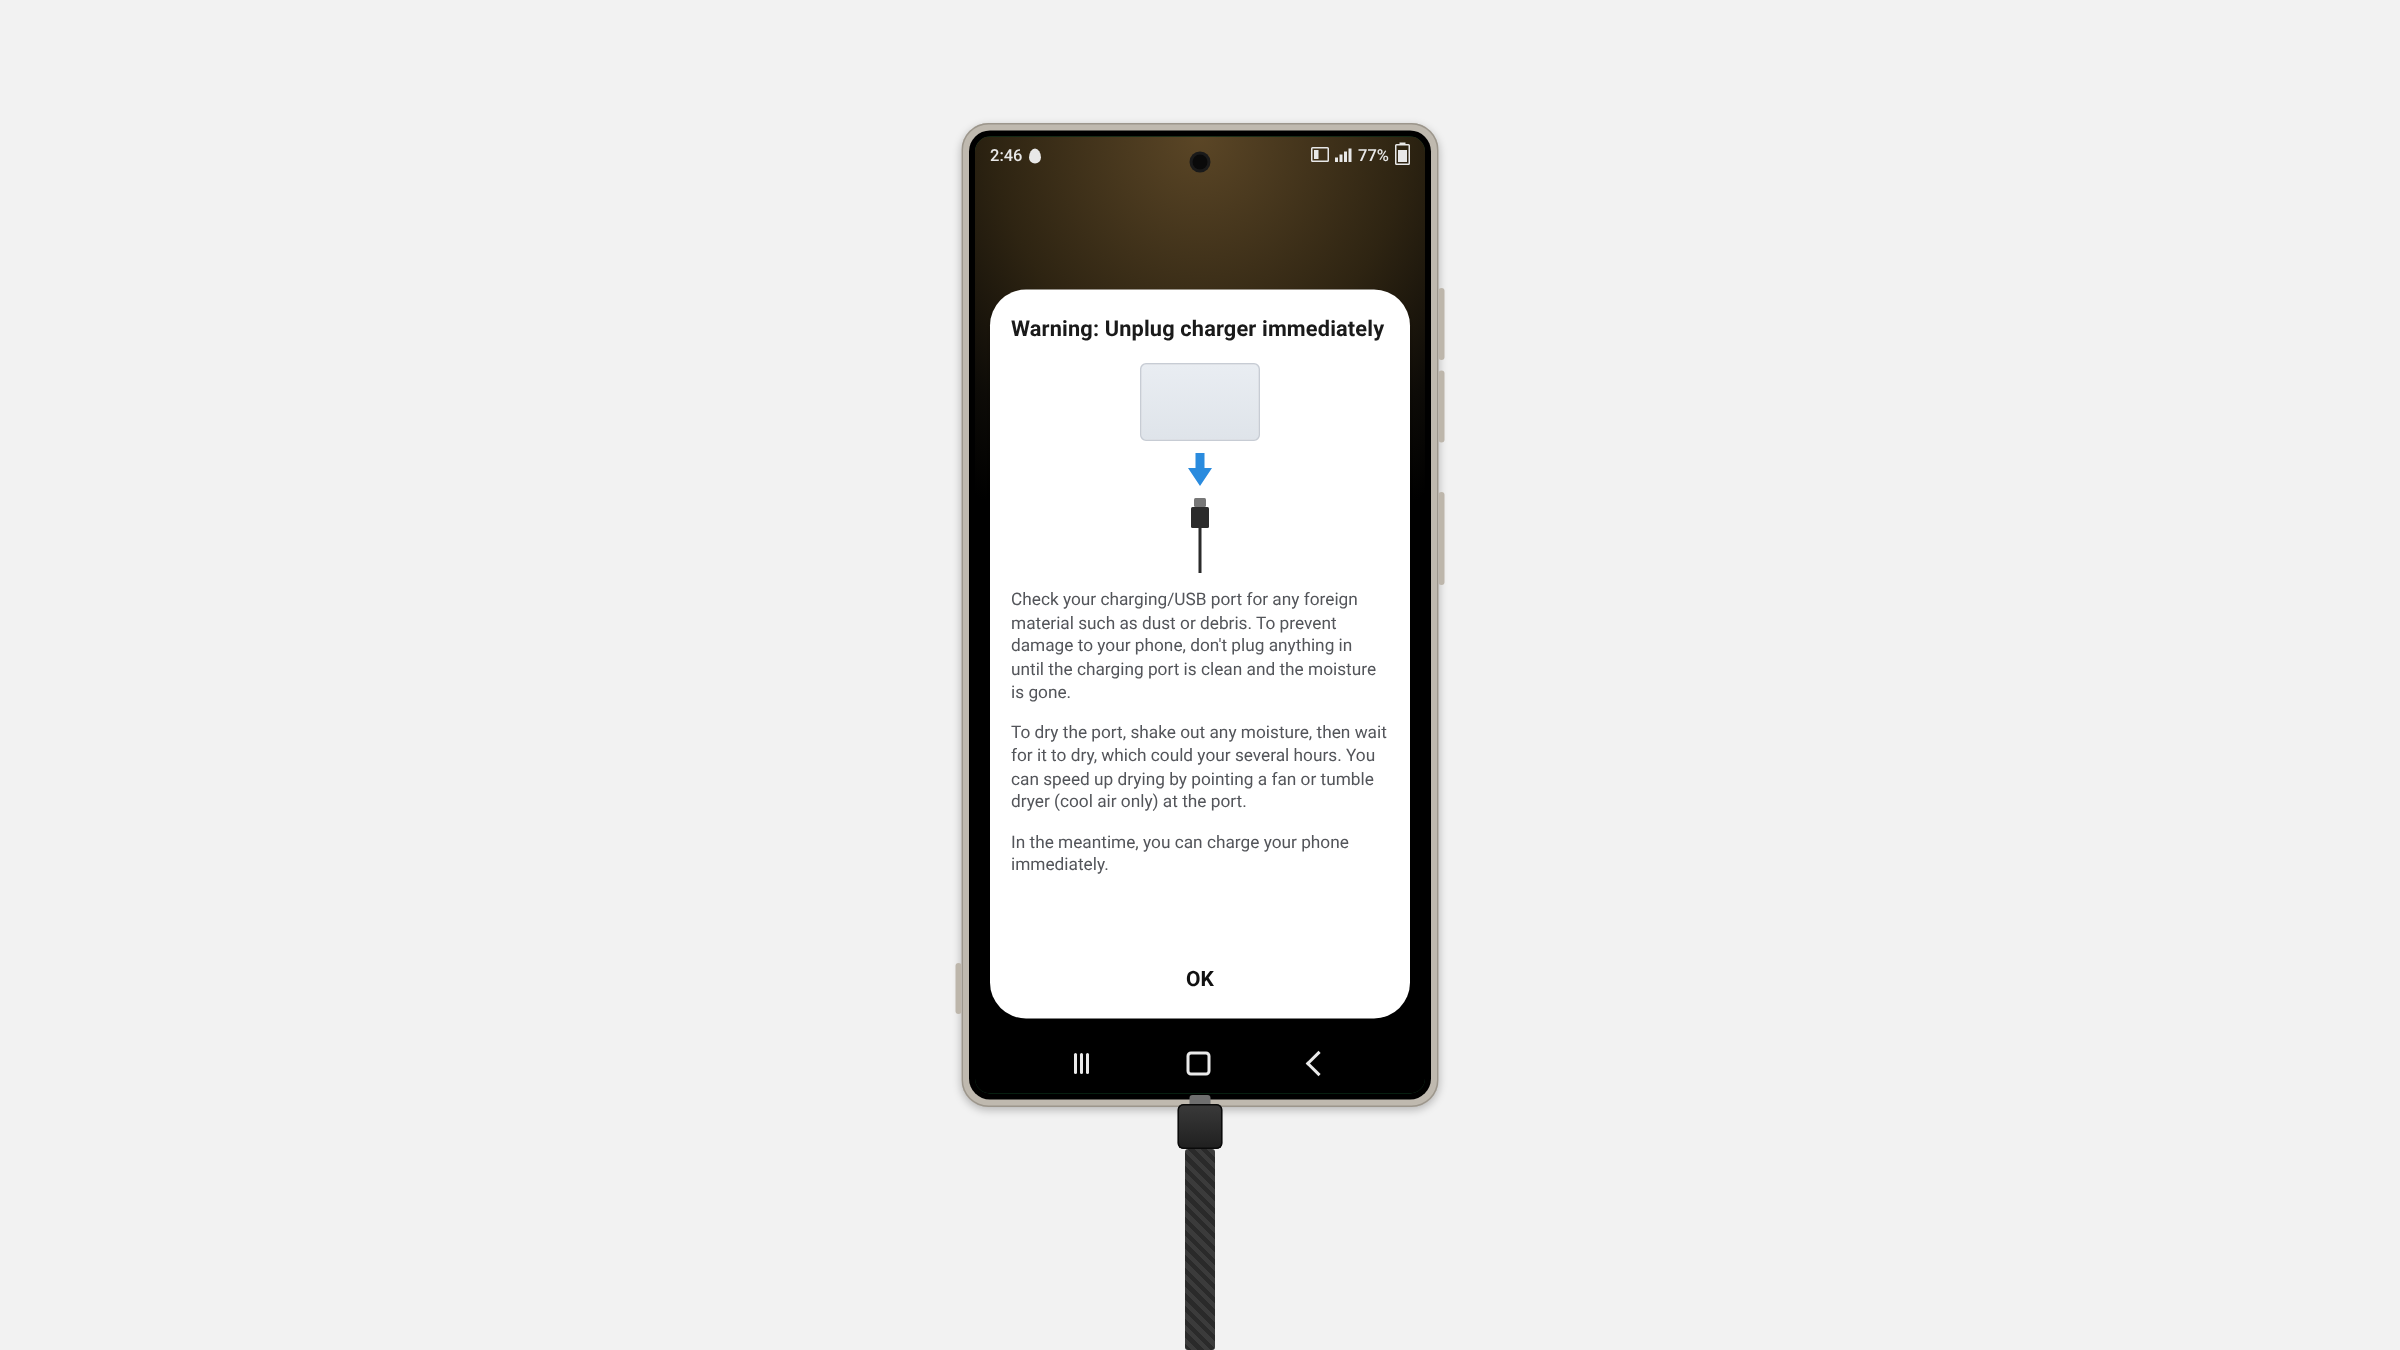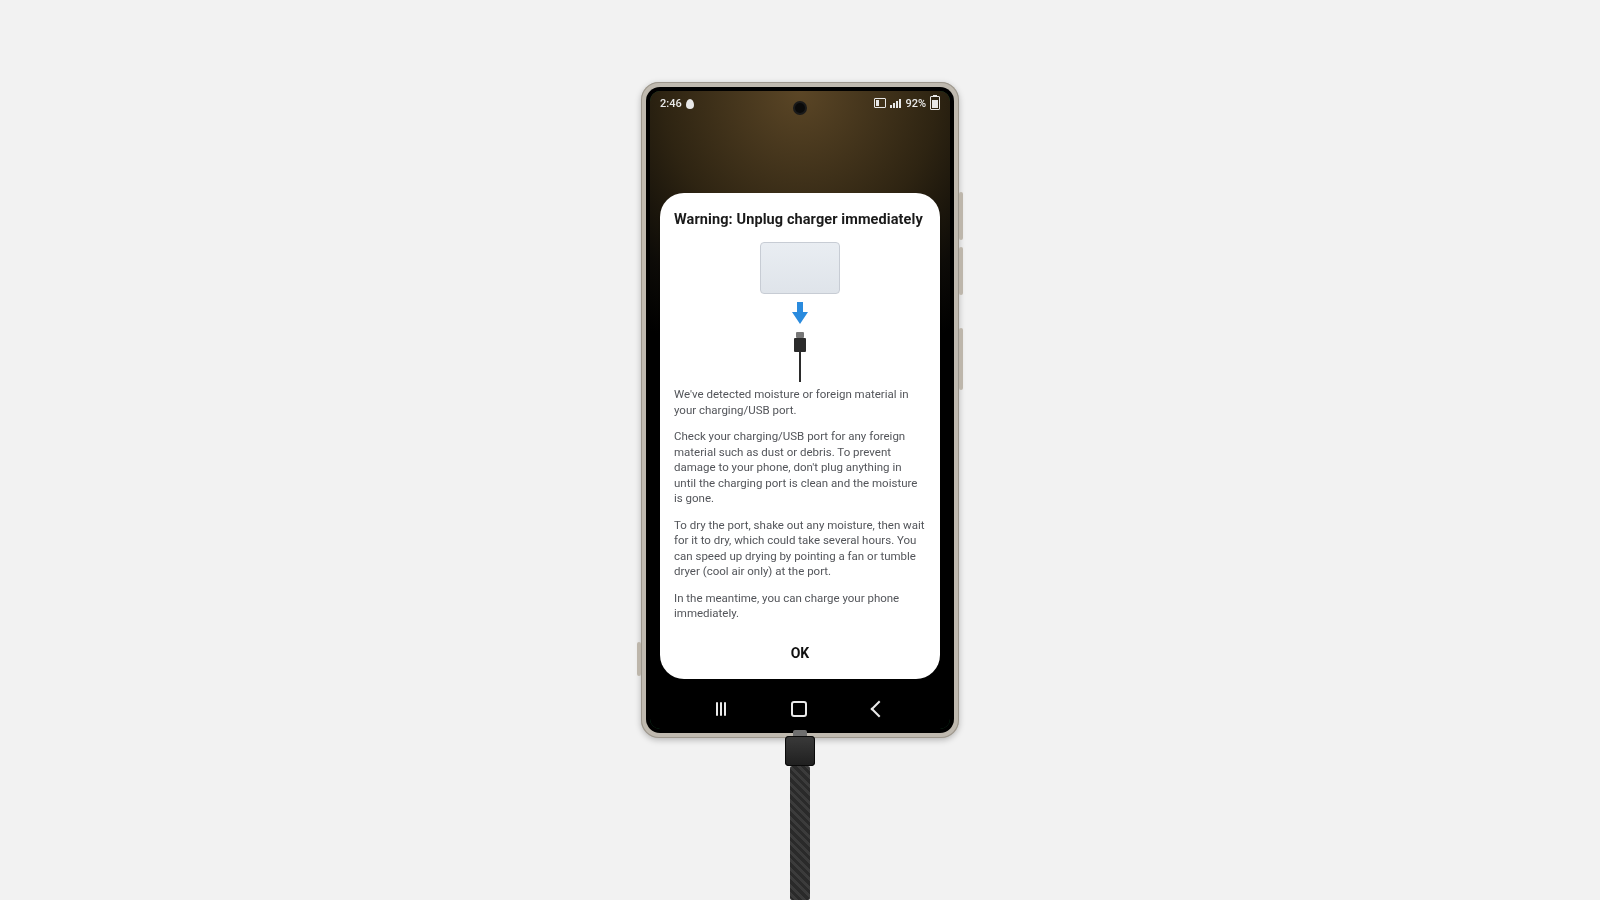--- a/index.html
+++ b/index.html
@@ -120,44 +120,43 @@
           <span class="drop-icon"></span>
         </div>
         <div class="right">
           <span class="net-icon"></span>
           <span class="sig-icon">
               <span></span>
               <span></span>
               <span></span>
               <span></span>
             </span>
-          <span>92%</span>
+          <span>77%</span>
           <span class="batt-icon"></span>
         </div>
       </div>
 
       <div class="card">
         <h1>Warning: Unplug charger immediately</h1>
 
         <div class="illus">
           <div class="block"></div>
           <svg class="arrow" width="20" height="22" viewBox="0 0 20 22">
             <path fill="#2a8bde" d="M7 0h6v10h5L10 22 2 10h5z"></path>
           </svg>
           <div class="usb">
             <div class="usb-tip"></div>
             <div class="usb-body"></div>
             <div class="usb-wire"></div>
           </div>
         </div>
 
         <div class="body-text">
-          <p>We've detected moisture or foreign material in your charging/USB port.</p>
           <p>Check your charging/USB port for any foreign material such as dust or debris. To prevent damage to your phone, don't plug anything in until the charging port is clean and the moisture is gone.</p>
-          <p>To dry the port, shake out any moisture, then wait for it to dry, which could take several hours. You can speed up drying by pointing a fan or tumble dryer (cool air only) at the port.</p>
+          <p>To dry the port, shake out any moisture, then wait for it to dry, which could your several hours. You can speed up drying by pointing a fan or tumble dryer (cool air only) at the port.</p>
           <p>In the meantime, you can charge your phone immediately.</p>
         </div>
 
         <div class="ok">OK</div>
       </div>
 
       <div class="navbar">
         <span class="nav-recents">
             <span></span>
             <span></span>

